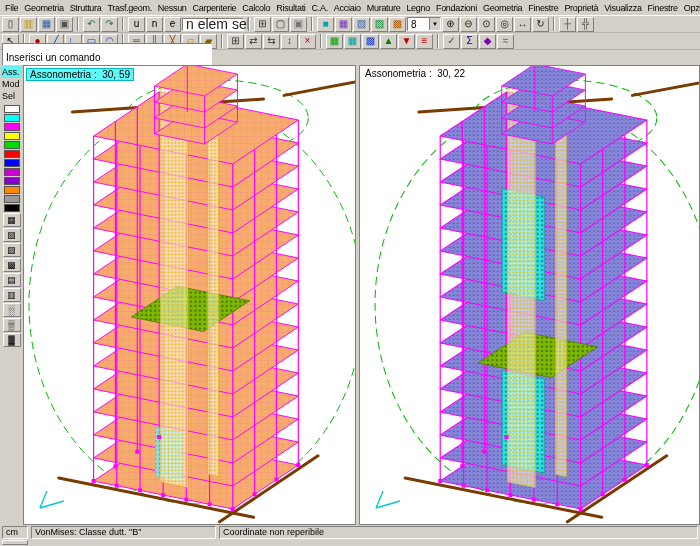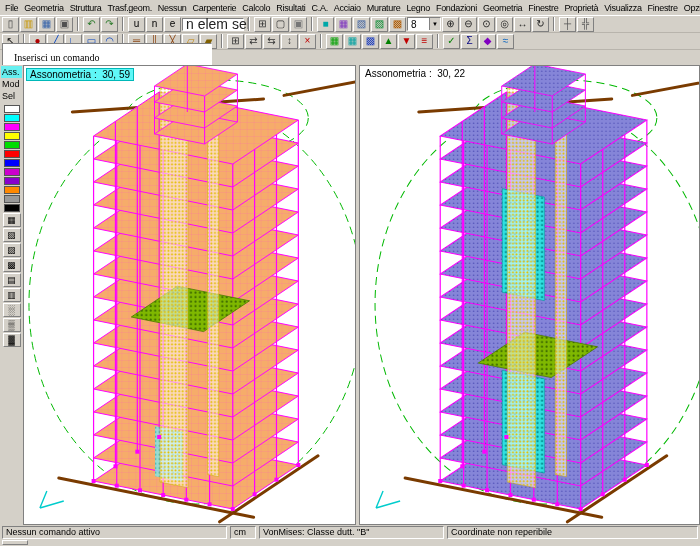--- a/index.html
+++ b/index.html
@@ -8,21 +8,21 @@
 .menubar{height:16px;display:flex;align-items:center;padding:0 2px;background:#D4D0C8;border-bottom:1px solid #FFF}
 .mitem{font-size:9px;letter-spacing:-0.3px;padding:1px 3px;white-space:nowrap;cursor:default}
 .toolbar{height:17px;display:flex;align-items:center;padding:0 2px;gap:1px;background:#D4D0C8;border-bottom:1px solid #B8B4AC}
 .tbtn{width:17px;height:15px;display:flex;align-items:center;justify-content:center;font-size:10px;line-height:1;background:#D4D0C8;border:1px solid;border-color:#FFF #808080 #808080 #FFF;padding:0;cursor:default;font-family:inherit}
 .tsep{width:2px;height:14px;border-left:1px solid #808080;border-right:1px solid #FFF;margin:0 3px}
 .treadout{width:62px;height:13px;background:#FFF;border:1px solid;border-color:#808080 #FFF #FFF #808080;font-size:14px;display:flex;align-items:center;padding:0 3px;color:#222;white-space:nowrap}
 .tcombo{width:34px;height:14px;background:#FFF;border:1px solid;border-color:#808080 #FFF #FFF #808080;display:flex;align-items:center;font-size:10px}
 .cval{flex:1;padding-left:3px}
 .carr{width:11px;height:100%;font-size:6px;display:flex;align-items:center;justify-content:center;background:#D4D0C8;border-left:1px solid #808080}
 .cmdrow{height:15px;display:flex;align-items:center;padding:0 2px;background:#D4D0C8}
-.cmdinput{width:210px;height:29px;border:1px solid;border-color:#808080 #FFF #FFF #808080;font-size:10px;padding:0 11px;font-family:Liberation Serif, serif;background:#FFF}
+.cmdinput{width:210px;height:29px;border:1px solid;border-color:#808080 #FFF #FFF #808080;font-size:10px;padding:0 3px;font-family:Liberation Sans, sans-serif;background:#FFF}
 .main{height:460px;display:flex}
 .side{width:23px;background:#D4D0C8;padding:1px;display:flex;flex-direction:column;align-items:center}
 .stab{width:21px;font-size:9px;padding:1px;cursor:default}
 .stab.active{background:#66F0F0}
 .swatches{margin-top:3px;display:flex;flex-direction:column;gap:1px}
 .swatch{width:16px;height:8px;border:1px solid #555}
 .pbtn{width:18px;height:14px;margin-top:1px;font-size:9px;line-height:1;display:flex;align-items:center;justify-content:center;background:#D4D0C8;border:1px solid;border-color:#FFF #808080 #808080 #FFF;padding:0}
 .viewport{position:relative;background:#FFF;border:1px solid #808080;overflow:hidden}
 .vpL{flex:0 0 333px}
 .vpR{flex:1}
@@ -376,21 +376,20 @@
         <rect x="262.0" y="411.7" width="4" height="4" fill="#FF00FF"></rect>
         <rect x="122.0" y="383.7" width="4" height="4" fill="#FF00FF"></rect>
         <rect x="284.0" y="397.0" width="4" height="4" fill="#FF00FF"></rect>
         <rect x="144.0" y="369.0" width="4" height="4" fill="#FF00FF"></rect>
         <path d="M16 442 L40 435 M16 442 L23 425" stroke="#00CCCC" stroke-width="1.4" fill="none"></path>
       </svg>
   </div>
 </div>
 
 <div class="statusbar">
-  <div class="seg seg1">Nessun comando attivo</div>
   <div class="seg seg2">cm</div>
   <div class="seg seg4">VonMises: Classe dutt. "B"</div>
   <div class="seg seg5">Coordinate non reperibile</div>
 </div>
 
 <div class="bstrip">
   <div class="grip"></div>
 </div>
 
 </body></html>

